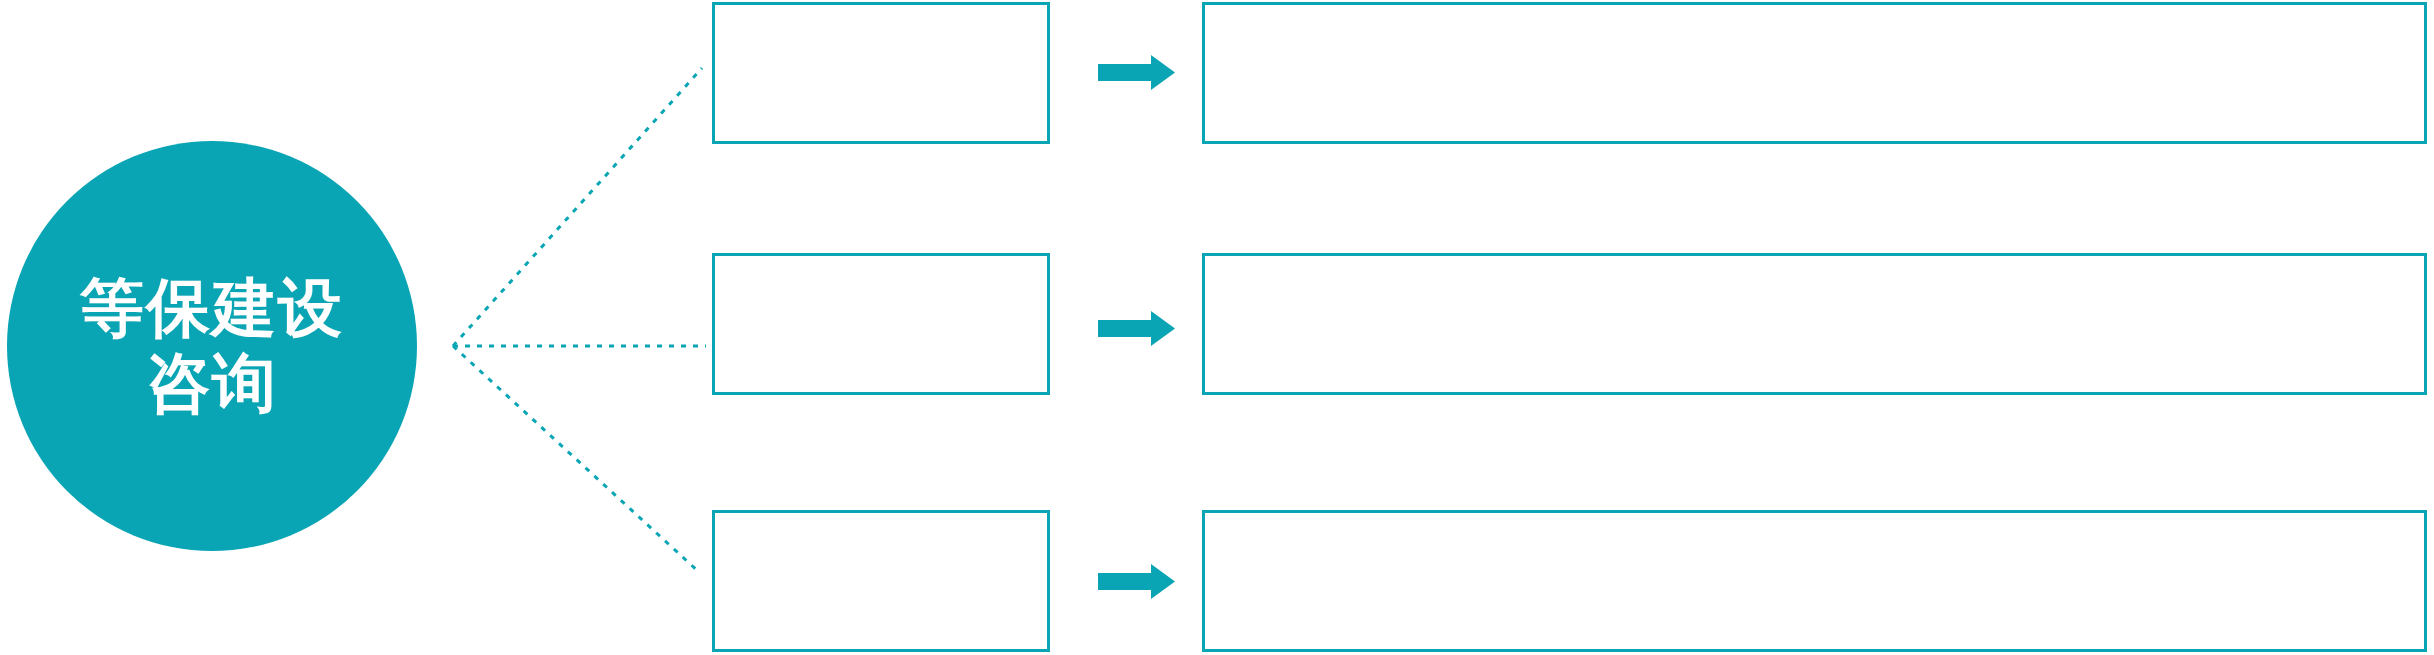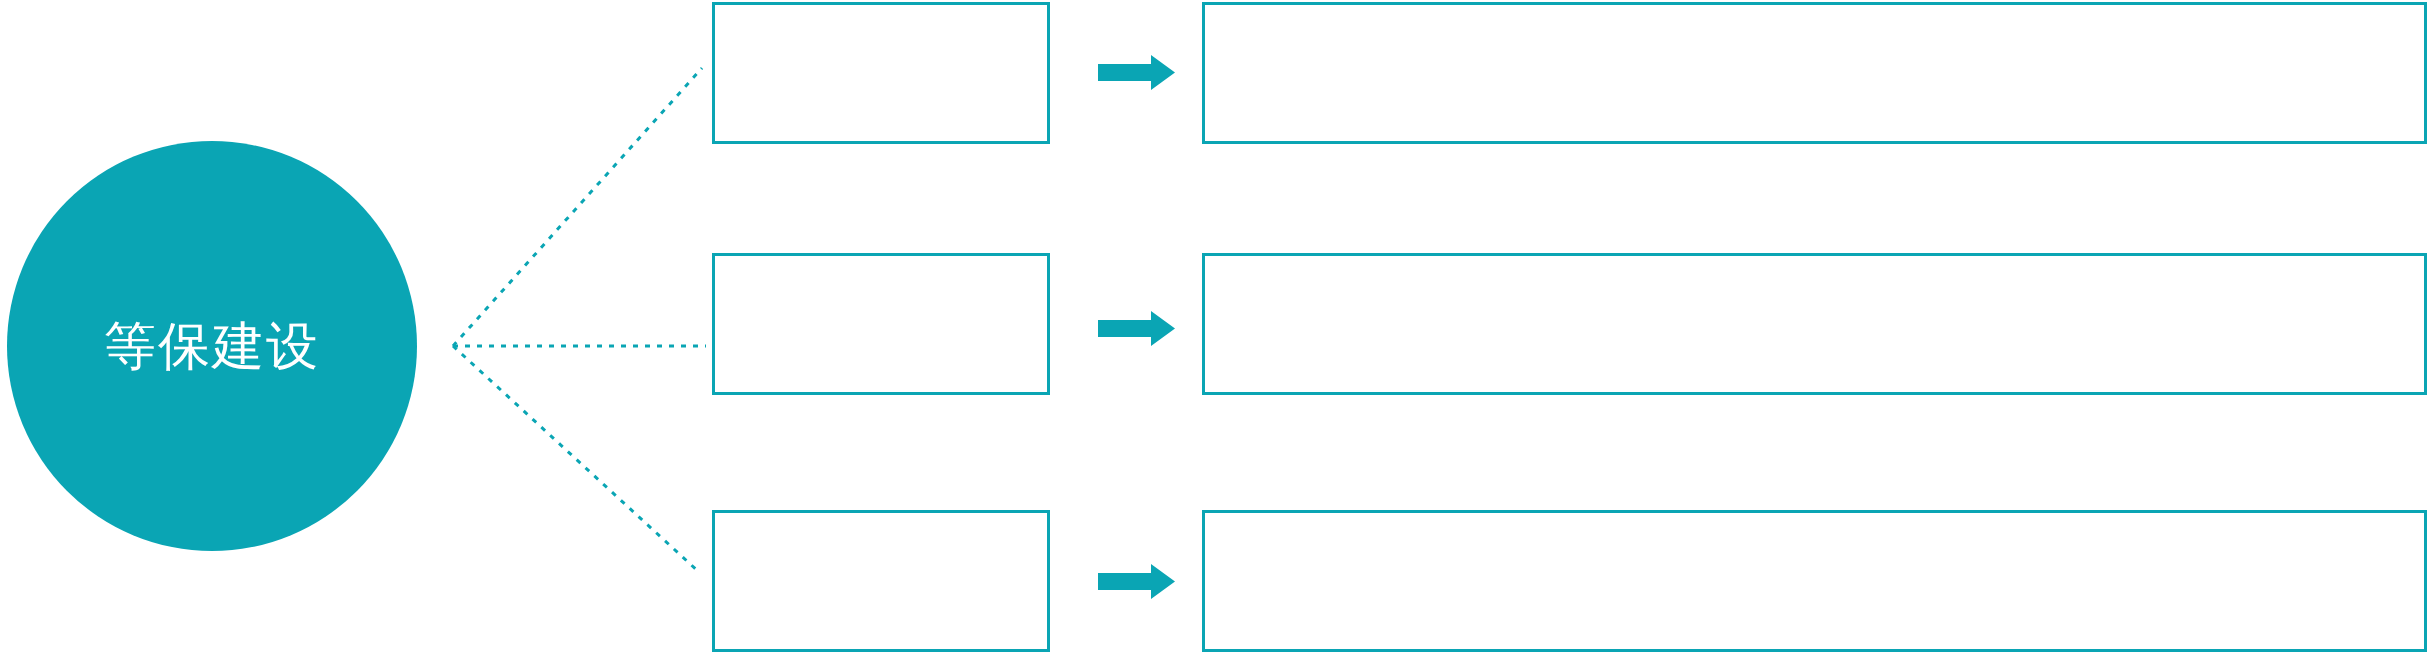--- a/index.html
+++ b/index.html
@@ -29,23 +29,23 @@
     left: 7px; top: 141px;
     width: 410px; height: 410px;
     border-radius: 50%;
     background: var(--accent);
     color: var(--circle-text);
     display: flex;
     flex-direction: column;
     align-items: center;
     justify-content: center;
     text-align: center;
-    font-size: 52px;
+    font-size: 64px;
     line-height: 1.17;
-    font-weight: 400;
+    font-weight: 700;
     letter-spacing: 2px;
   }
   .box {
     position: absolute;
     background: #ffffff;
     border: 3px solid var(--accent);
     box-sizing: border-box;
   }
   .box.small { left: 712px; width: 338px; height: 142px; }
   .box.large { left: 1202px; width: 1225px; height: 142px; }
@@ -69,20 +69,21 @@
 <div class="canvas">
 
   <svg class="connectors" viewBox="0 0 2434 655" xmlns="http://www.w3.org/2000/svg">
     <line x1="453" y1="346" x2="702" y2="68"></line>
     <line x1="453" y1="346" x2="706" y2="346"></line>
     <line x1="453" y1="346" x2="700" y2="573"></line>
   </svg>
 
   <div class="root-circle">
     <span>等保建设</span>
+    <span>咨询</span>
   </div>
 
   <div class="box small row1"></div>
   <svg class="arrow row1" viewBox="0 0 77 35" xmlns="http://www.w3.org/2000/svg">
     <polygon points="0,9 53,9 53,0 77,17.5 53,35 53,26 0,26"></polygon>
   </svg>
   <div class="box large row1"></div>
 
   <div class="box small row2"></div>
   <svg class="arrow row2" viewBox="0 0 77 35" xmlns="http://www.w3.org/2000/svg">

